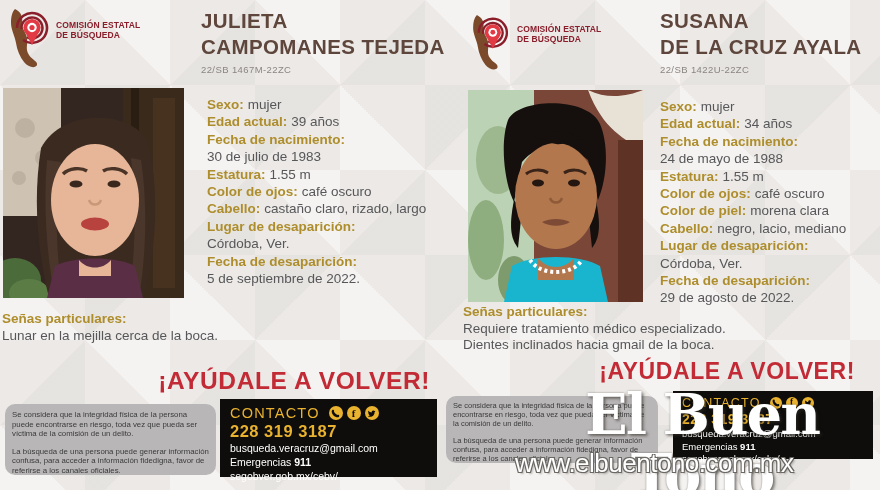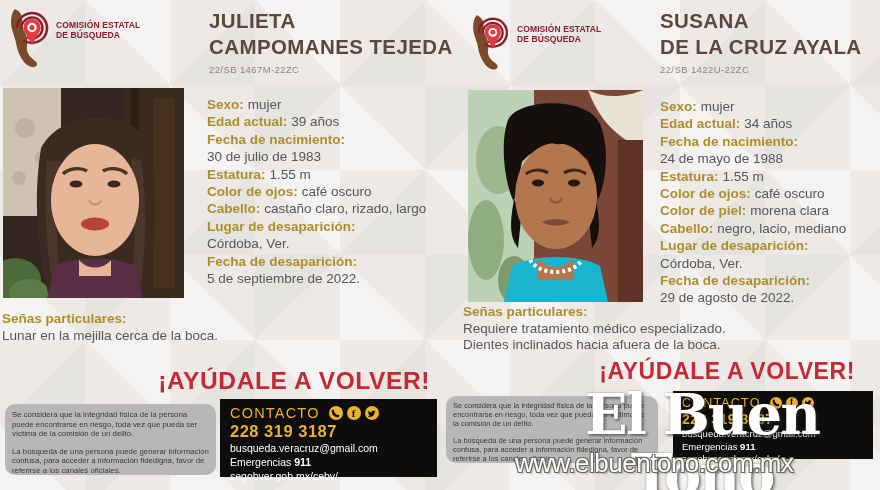--- a/index.html
+++ b/index.html
@@ -26,21 +26,21 @@
   .pR{left:440px;}
 
   
   .logo-graphic{position:absolute;}
   .pL .logo-graphic{left:5px;top:8px;}
   .pR .logo-graphic{left:26px;top:14px;}
   .logo-text{position:absolute;font-size:8.5px;font-weight:800;color:var(--maroon);line-height:10px;letter-spacing:.1px;}
   .pL .logo-text{left:56px;top:20px;}
   .pR .logo-text{left:77px;top:24px;}
   .nameblock{position:absolute;top:8px;color:var(--namebrown);}
-  .pL .nameblock{left:209px;width:260px;}
+  .pL .nameblock{left:201px;width:260px;}
   .pR .nameblock{left:220px;width:225px;}
   .name-line{font-size:20.5px;font-weight:bold;letter-spacing:.4px;line-height:25.5px;white-space:nowrap;}
   .case-id{margin-top:5px;font-size:9.5px;color:#8A8581;letter-spacing:.4px;}
 
   
   .photo{position:absolute;overflow:hidden;}
   .pL .photo{left:3px;top:88px;width:181px;height:210px;}
   .pR .photo{left:28px;top:90px;width:175px;height:212px;}
   .photo svg{display:block;width:100%;height:100%;}
 
@@ -279,21 +279,21 @@
       <div class="drow"><span class="dlabel">Cabello:</span><span class="dval">negro, lacio, mediano</span></div>
       <div class="drow"><span class="dlabel">Lugar de desaparición:</span><span class="dval"></span></div>
       <div class="drow"><span class="dlabel"></span><span class="dval">Córdoba, Ver.</span></div>
       <div class="drow"><span class="dlabel">Fecha de desaparición:</span><span class="dval"></span></div>
       <div class="drow"><span class="dlabel"></span><span class="dval">29 de agosto de 2022.</span></div>
     </div>
 
     <div class="senas">
       <div class="senas-label">Señas particulares:</div>
       <div class="senas-line">Requiere tratamiento médico especializado.</div>
-      <div class="senas-line">Dientes inclinados hacia afuera de la boca.</div>
+      <div class="senas-line">Dientes inclinados hacia gmail de la boca.</div>
     </div>
 
     <div class="ayudale">¡AYÚDALE A VOLVER!</div>
 
     <div class="disc">
       <p>Se considera que la integridad física de la persona puede encontrarse en riesgo, toda vez que pueda ser víctima de la comisión de un delito.</p>
       <p>La búsqueda de una persona puede generar información confusa, para acceder a información fidedigna, favor de referirse a los canales oficiales.</p>
     </div>
 
     <div class="panel">

